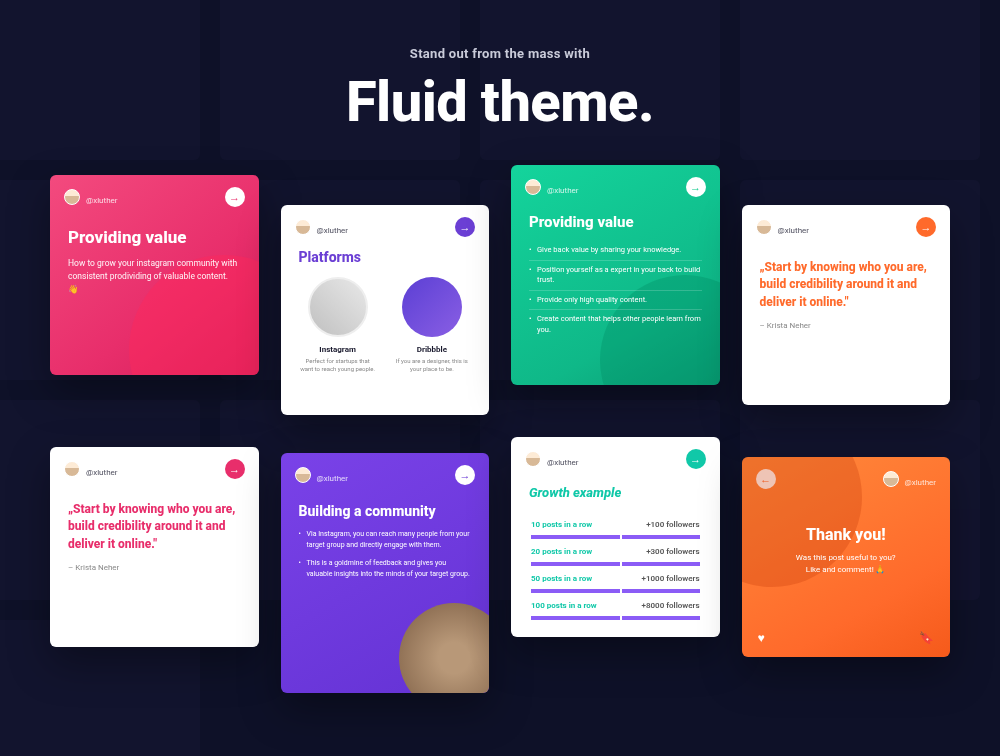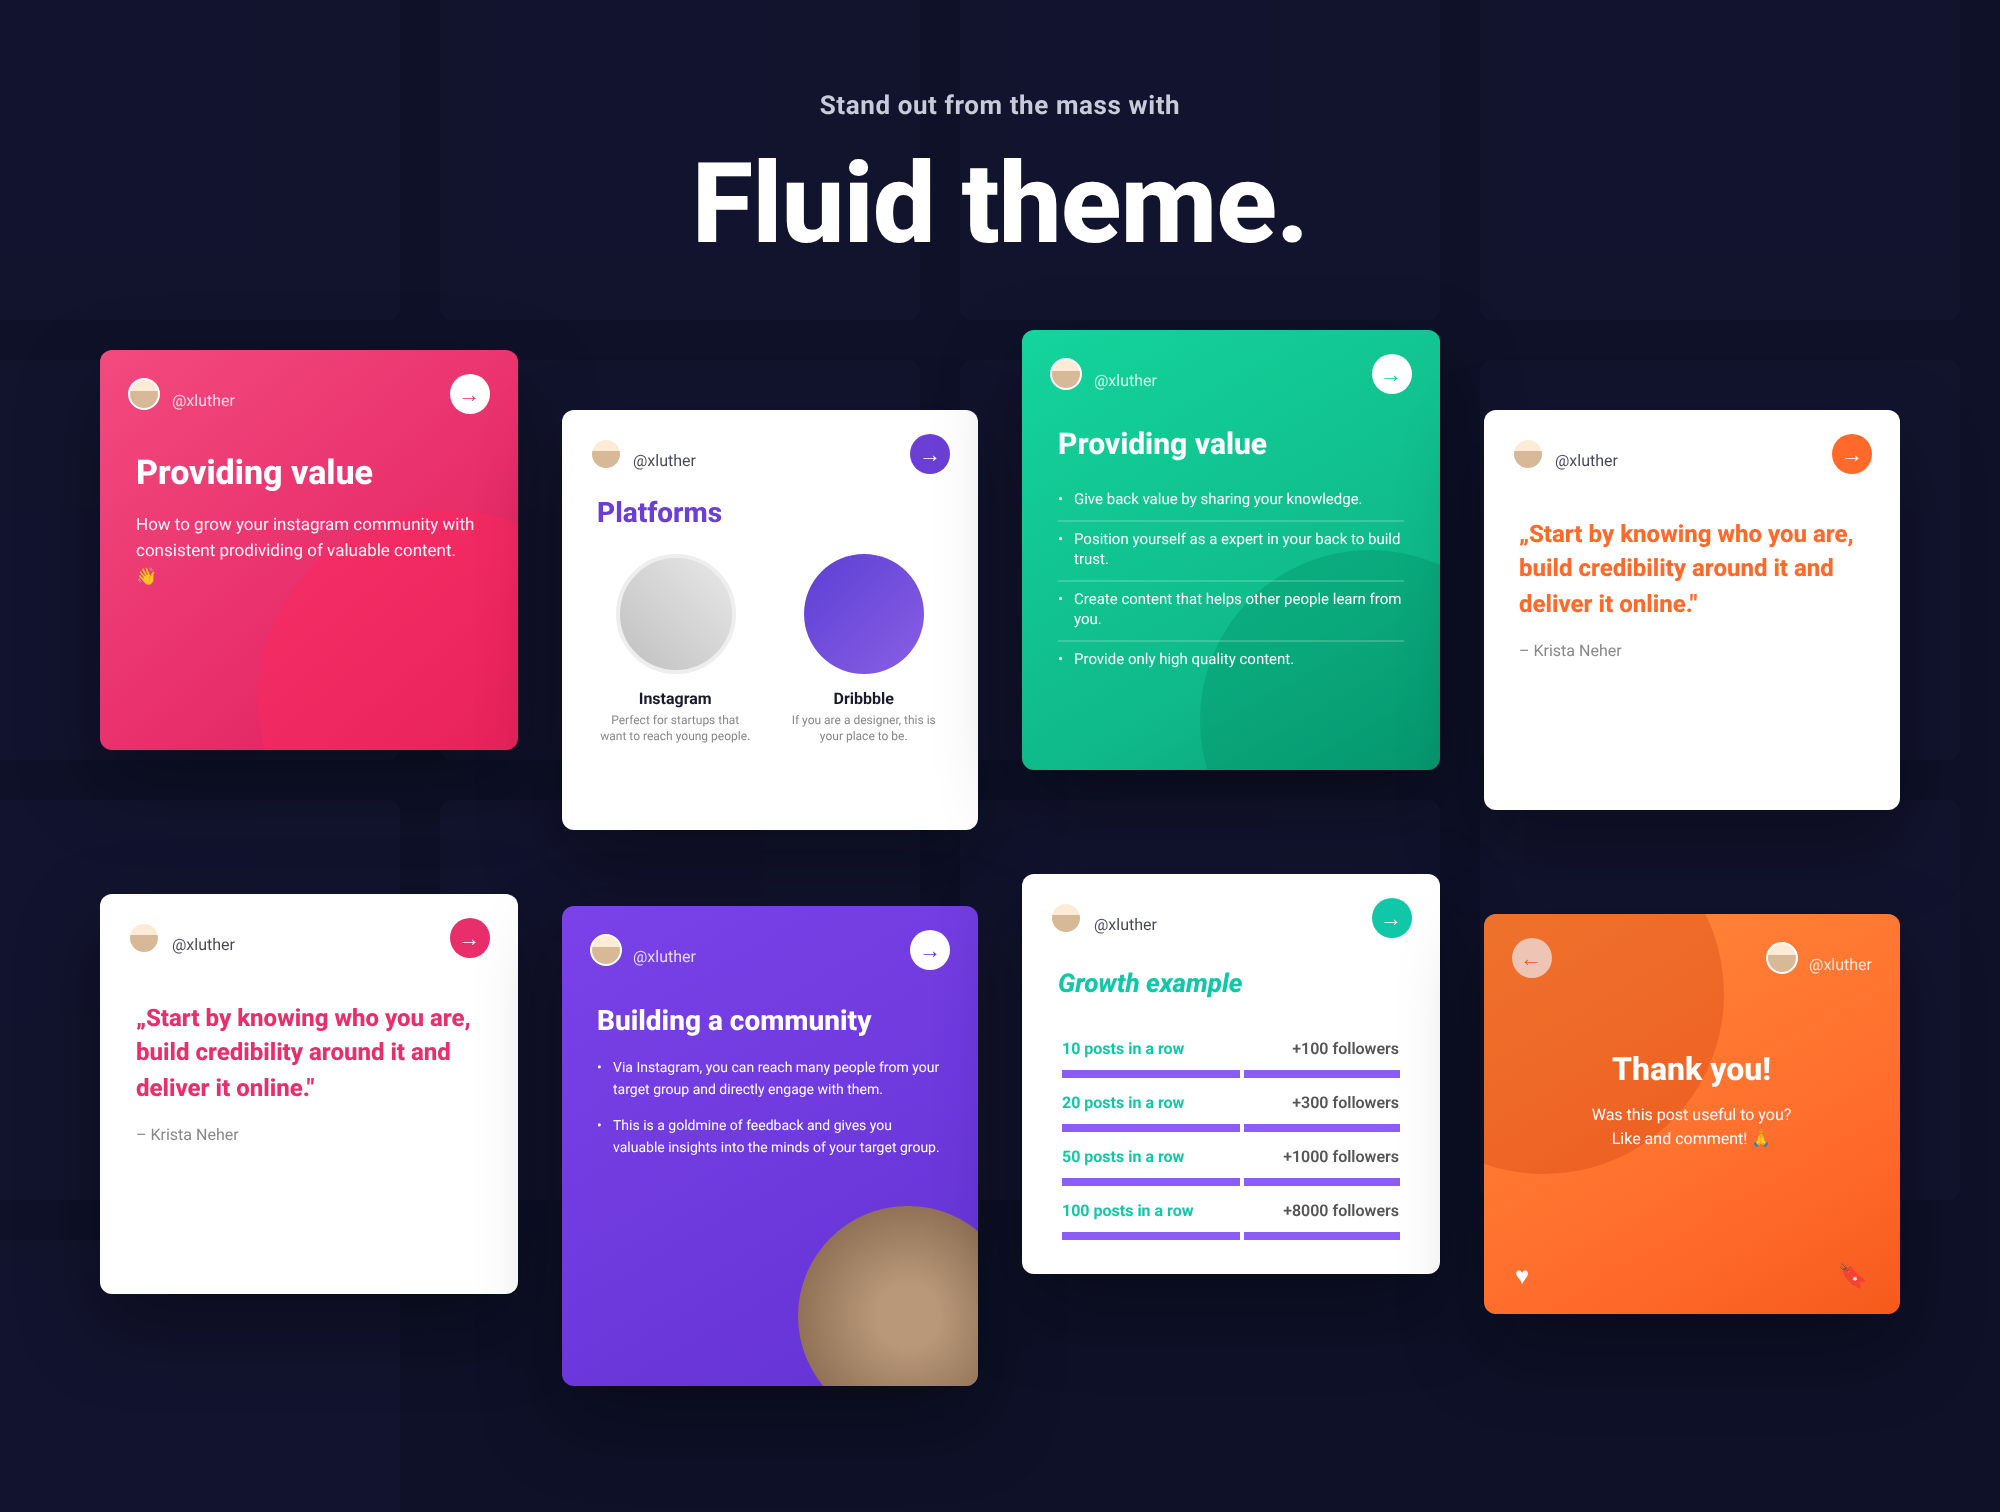--- a/index.html
+++ b/index.html
@@ -193,22 +193,22 @@
           <div class="avatar"></div>
           <span class="handle">@xluther</span>
         </div>
       <div class="arrow-icon arrow-white-on-green">→</div>
     </div>
     <div class="body">
       <h2>Providing value</h2>
       <ul>
         <li>Give back value by sharing your knowledge.</li>
         <li>Position yourself as a expert in your back to build trust.</li>
+        <li>Provide only high quality content.</li>
         <li>Create content that helps other people learn from you.</li>
-        <li>Provide only high quality content.</li>
       </ul>
     </div>
   </div>
 
   <div class="card c4">
     <div class="card-head">
       <div class="avatar-row">
           <div class="avatar"></div>
           <span class="handle">@xluther</span>
         </div>

